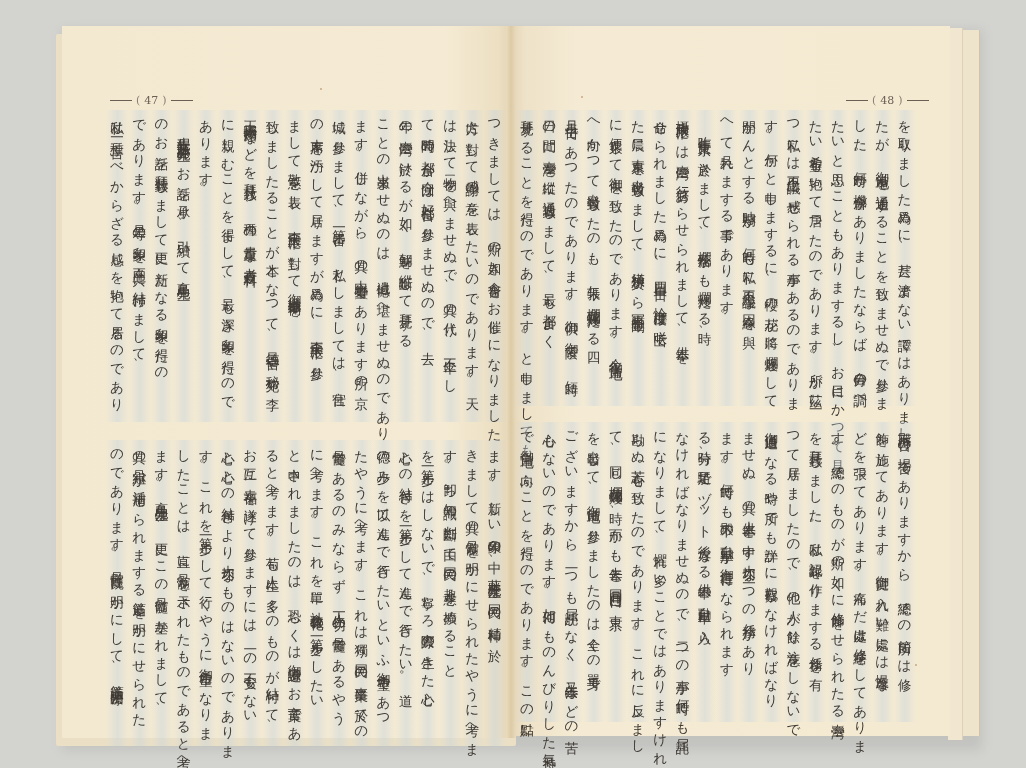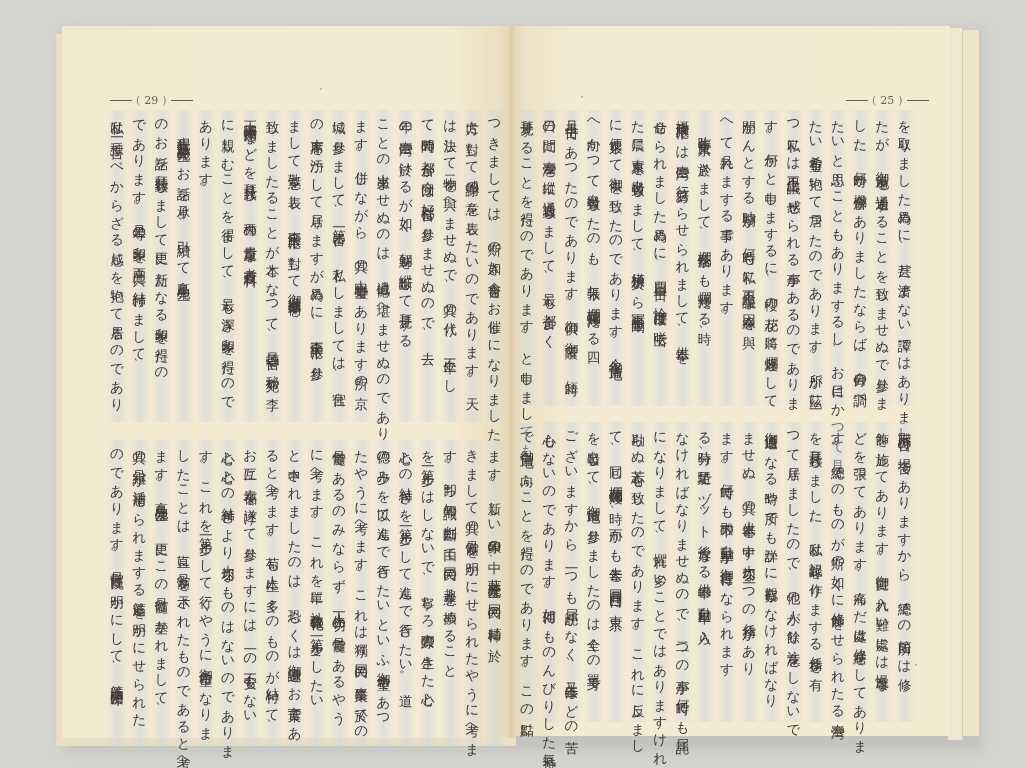--- a/index.html
+++ b/index.html
@@ -80,29 +80,29 @@
 <div class="page-stack-right-1"></div>
 <div class="page-stack-right-2"></div>
 
 <div class="page left"></div>
 <div class="page right"></div>
 <div class="gutter"></div>
 
 <div class="folio left">
   <span class="rule"></span>
   <span class="br">(</span>
-  <span>29</span>
+  <span>47</span>
   <span class="br">)</span>
   <span class="rule"></span>
 </div>
 
 <div class="folio right">
   <span class="rule"></span>
   <span class="br">(</span>
-  <span>25</span>
+  <span>48</span>
   <span class="br">)</span>
   <span class="rule"></span>
 </div>
 
 <div class="block lu"><span class="col">つきましては、斯の如き會合をお催しになりました</span><span class="col">方々に對して感謝の意を表したいのであります。天</span><span class="col">は決して二物を與へませぬで、其の代り、不幸にし</span><span class="col">て時間の都合が今回は好都合に參りませぬので、去</span><span class="col">年の臺灣に於けるが如く、朝鮮を縱斷して拜見する</span><span class="col">ことの出來ませぬのは、遺憾に堪へませぬのであり</span><span class="col">ます。併しながら、其の中心舞臺であります所の京</span><span class="col">城に參りまして、第一番に、私としましては、宮仕</span><span class="col">の末席を汚かして居りますが爲めに、李王殿下に參り</span><span class="col">まして敬意を表し、李王殿下に對して御機嫌奉伺を</span><span class="col">致しましたることが本となつて、昌德宮や秘苑や李</span><span class="col">王家博物館などを拜見致し、種々の貴重な考査材料</span><span class="col">に親しむことを得まして、最も深き印象を得たので</span><span class="col">あります。</span><span class="col">　先程來藤井先生のお話を承り、引續いて高島先生</span><span class="col">のお話を拜聽致しまして更に新たなる印象を得たの</span><span class="col">であります。是等の印象を兩々共に結付けまして、</span><span class="col">私は一種言ふべからざる感じを抱いて居るのであり</span></div>
 <div class="block ll"><span class="col">ます。新しい印象の中、藤井先生は同民の精神に於</span><span class="col">きまして其の骨髓を明かにせられたやうに考へま</span><span class="col">す。卽ち知識の判斷に由て同民の趣意を擴めること</span><span class="col">を第一步とはしないで、寧しろ實際の生きた心と</span><span class="col">心との結付きを第一步として進んで行きたい。道</span><span class="col">德の步みを以て進んで行きたいといふ御希望であつ</span><span class="col">たやうに考へます。これは獨り同民の事業に於ての</span><span class="col">骨髓であるのみならず、人生一切の骨髓であるやう</span><span class="col">に考へます。これを單に社會教化の第一步をしたい</span><span class="col">と申されましたのは、恐らくは御謙遜のお言葉であ</span><span class="col">ると考へます。苟も人生に多くのものが結付いて、</span><span class="col">お互に幸福を遂げて參りますには、一の不安もない</span><span class="col">心と心との結付きより大切なものはないのでありま</span><span class="col">す。これを第一步として行くやうに御希望になりま</span><span class="col">したことは、直に骨髓を示されたものであると考へ</span><span class="col">ます。高島先生は、更にこの骨髓に基かれまして、</span><span class="col">其の骨組が活用せられまする筋道を明かにせられた</span><span class="col">のであります。骨髓旣に明かにして、筋道亦明瞭に</span></div>
 <div class="block ru"><span class="col">を取りました爲めに、甚だ濟まない譯ではありまし</span><span class="col">たが、御當地を通過することを致しませぬで參りま</span><span class="col">した。何時か機會がありましたならば、自分の調べ</span><span class="col">たいと思ふこともありまするし、お目にかゝつて見</span><span class="col">たい希望も抱いて居つたのであります。所が茲に一</span><span class="col">つ私には不思議に感ぜられる事があるのでありま</span><span class="col">す。何かと申しまするに、櫻の花が將に爛熳として</span><span class="col">開かんとする時期が、何時も私に不思議な因緣を與</span><span class="col">へて吳れまする事であります。</span><span class="col">　昨年東京に於きまして、櫻花恰かも爛熳たる時、</span><span class="col">攝政殿下には臺灣に行啓あらせられまして、供奉を</span><span class="col">命せられました爲めに、四日十二日、恰度櫻は咲出で</span><span class="col">た晨に東京を出發致しまして、橫須賀から軍艦金剛</span><span class="col">に便乘して御供を致したのであります。今年御當地</span><span class="col">へ向かつて出發致したのも、矢張り櫻花爛熳たる四</span><span class="col">月十二日であつたのであります。御供の御蔭で、短時</span><span class="col">日の間に臺灣を縱に通過致しまして、最も都合よく</span><span class="col">拜見することを得たのであります。と申しましても</span></div>
 <div class="block rl"><span class="col">殿下行啓の場合でありますから、總ての箇所には修</span><span class="col">飾を施してあります。御覽に入れ難い處には慢幕な</span><span class="col">どを張つてあります。痛んだ處は修繕をしてありま</span><span class="col">す。總てのものが斯の如くに修飾をせられたる臺灣</span><span class="col">を拜見致しました。私は記錄を作りまする任務を有</span><span class="col">つて居りましたので、他の人が餘り注意をしないで</span><span class="col">御通過になる時や所でも詳かに觀察しなければなり</span><span class="col">ませぬ。其の上供奉と申す大切な一つの任務があり</span><span class="col">ます。何時でも殿下の自動車が御進行になられます</span><span class="col">る時分、駈足でヅット後方なる供奉の自動車に入ら</span><span class="col">なければなりませぬので、二つの事が何時でも屈託</span><span class="col">になりまして、懼れ多いことではありますけれども</span><span class="col">勘らぬ苦心を致したのであります。これに反しまし</span><span class="col">て、同じ櫻花爛熳の時、而かも去年と同月同日に東京</span><span class="col">を出發して、御當地に參りましたのは全くの單身で</span><span class="col">ございますから、一つも屈託がなく、又去年ほどの苦</span><span class="col">心もないのであります。如何にものんびりした氣持</span><span class="col">で御當地へ向ふことを得たのであります。この點に</span></div>
 
 <div class="speck" style="left:320px;top:88px"></div>

